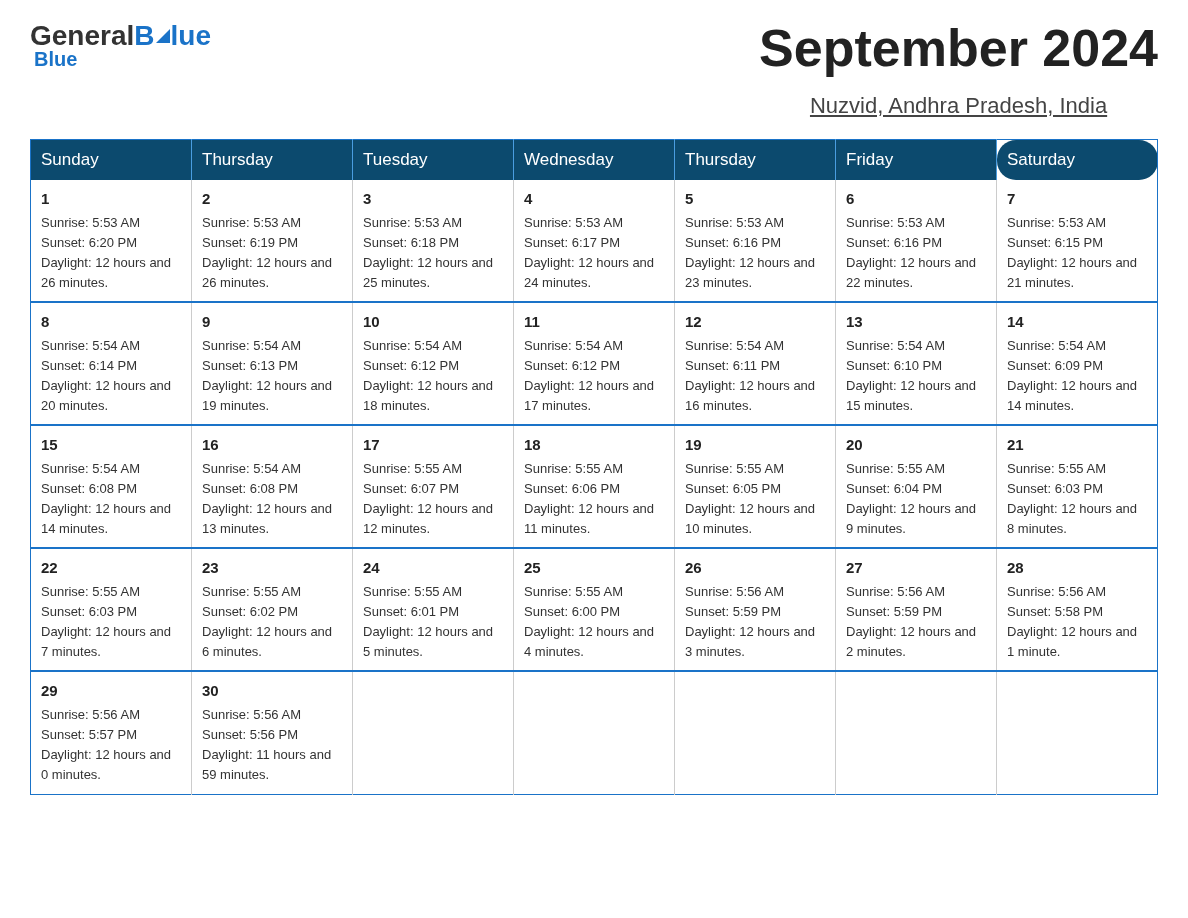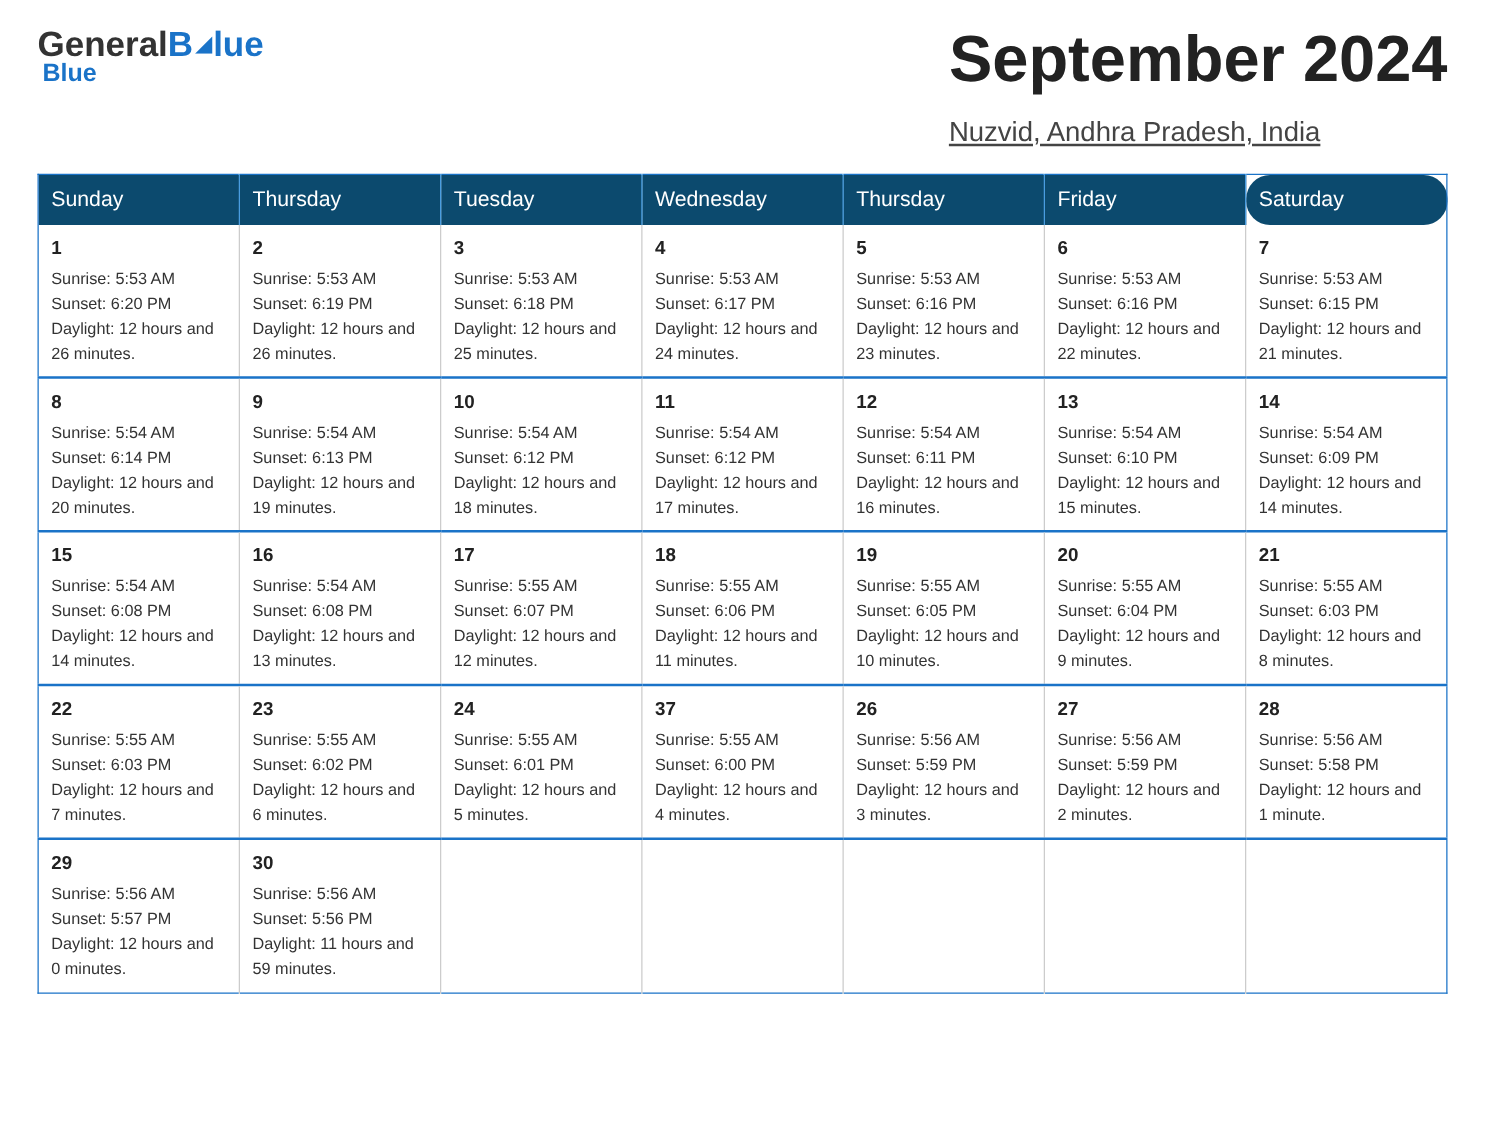--- a/index.html
+++ b/index.html
@@ -39,21 +39,21 @@
       align-items: center;
     }
     .logo-subtitle {
       color: #1a73c8;
       font-size: 20px;
       font-weight: bold;
       margin-top: -4px;
       margin-left: 4px;
     }
     .title-area {
-      text-align: left;
+      text-align: center;
     }
     .month-year {
       font-size: 52px;
       font-weight: bold;
       color: #222;
       line-height: 1.1;
     }
     .location {
       font-size: 22px;
       color: #444;
@@ -242,21 +242,21 @@
         </td>
         <td>
           <span class="day-number">23</span>
           <div class="cell-content">Sunrise: 5:55 AM<br>Sunset: 6:02 PM<br>Daylight: 12 hours and 6 minutes.</div>
         </td>
         <td>
           <span class="day-number">24</span>
           <div class="cell-content">Sunrise: 5:55 AM<br>Sunset: 6:01 PM<br>Daylight: 12 hours and 5 minutes.</div>
         </td>
         <td>
-          <span class="day-number">37</span>
+          <span class="day-number">25</span>
           <div class="cell-content">Sunrise: 5:55 AM<br>Sunset: 6:00 PM<br>Daylight: 12 hours and 4 minutes.</div>
         </td>
         <td>
           <span class="day-number">26</span>
           <div class="cell-content">Sunrise: 5:56 AM<br>Sunset: 5:59 PM<br>Daylight: 12 hours and 3 minutes.</div>
         </td>
         <td>
           <span class="day-number">27</span>
           <div class="cell-content">Sunrise: 5:56 AM<br>Sunset: 5:59 PM<br>Daylight: 12 hours and 2 minutes.</div>
         </td>

